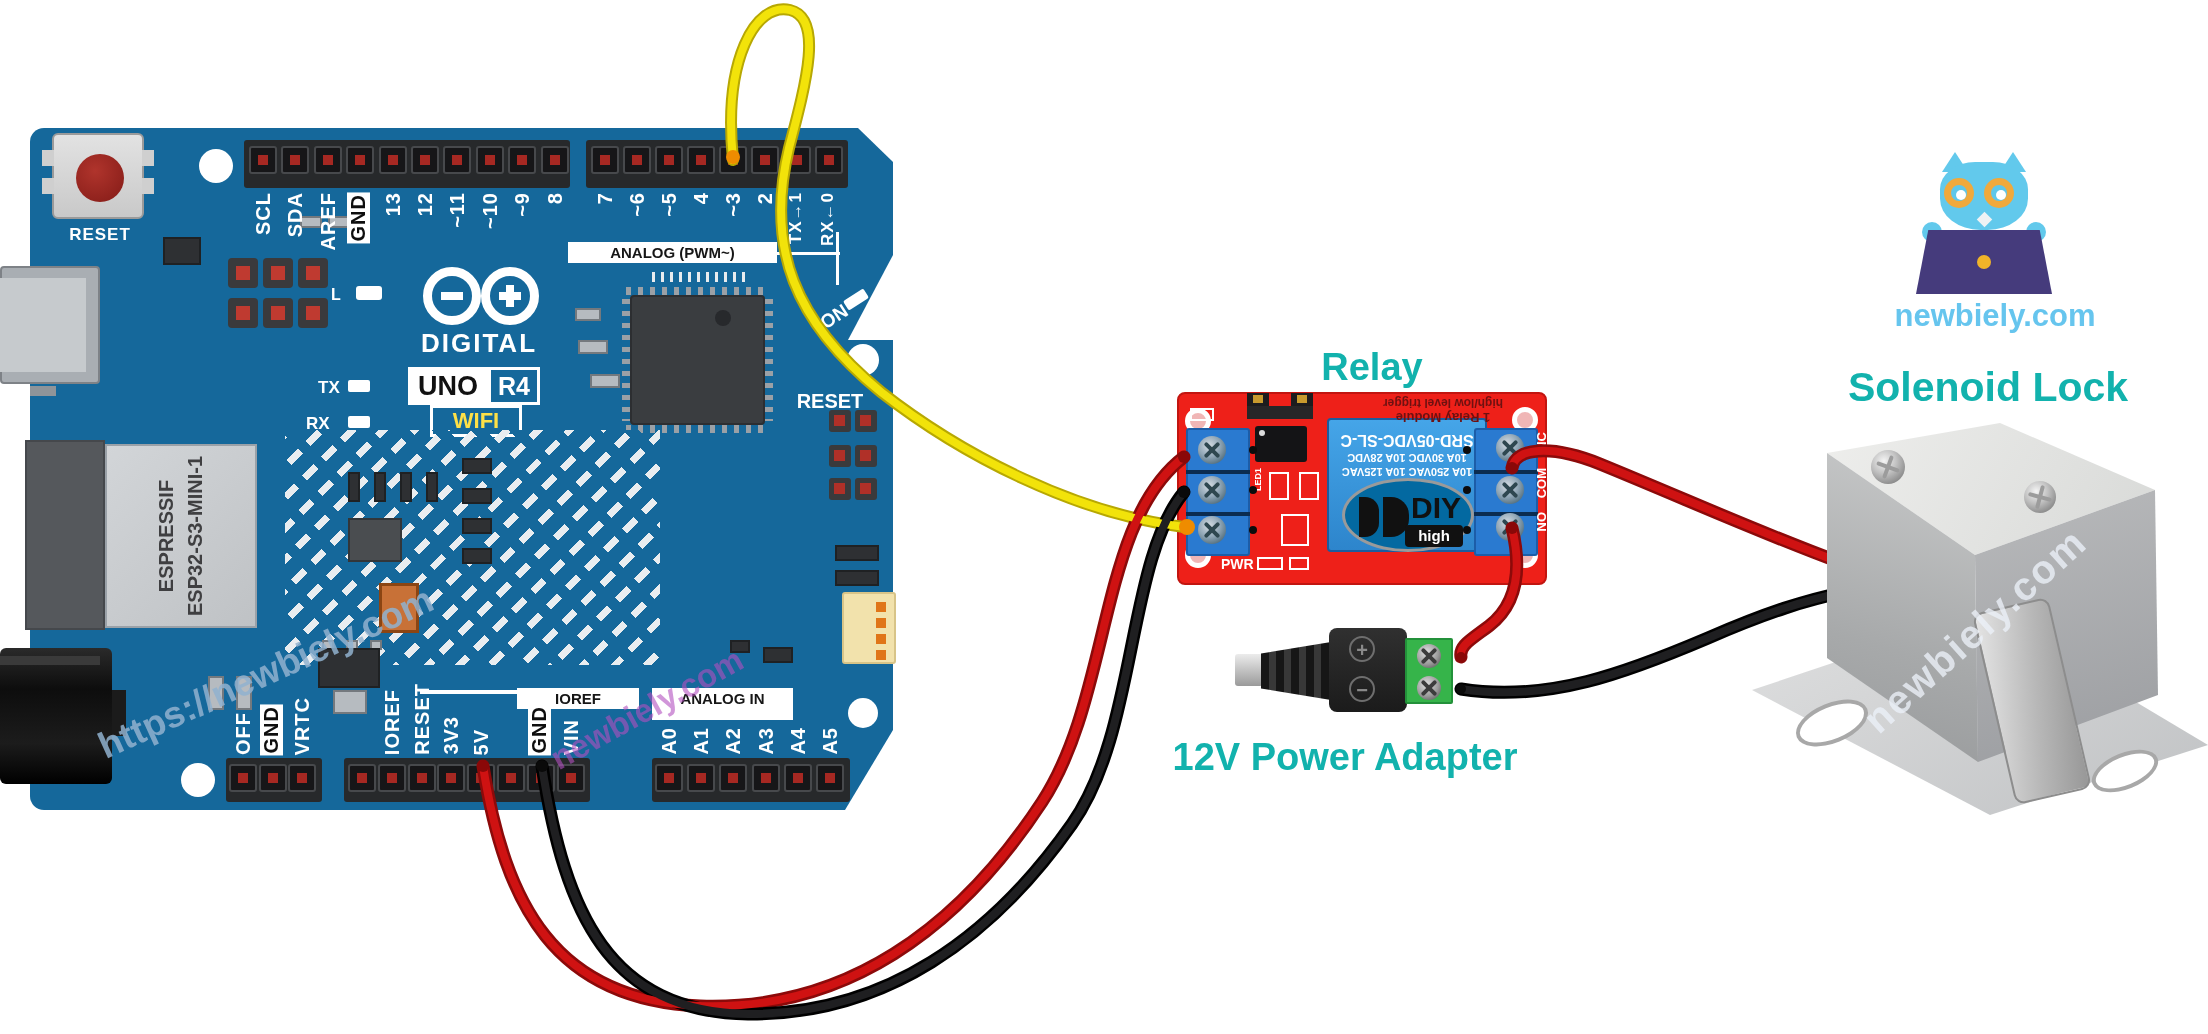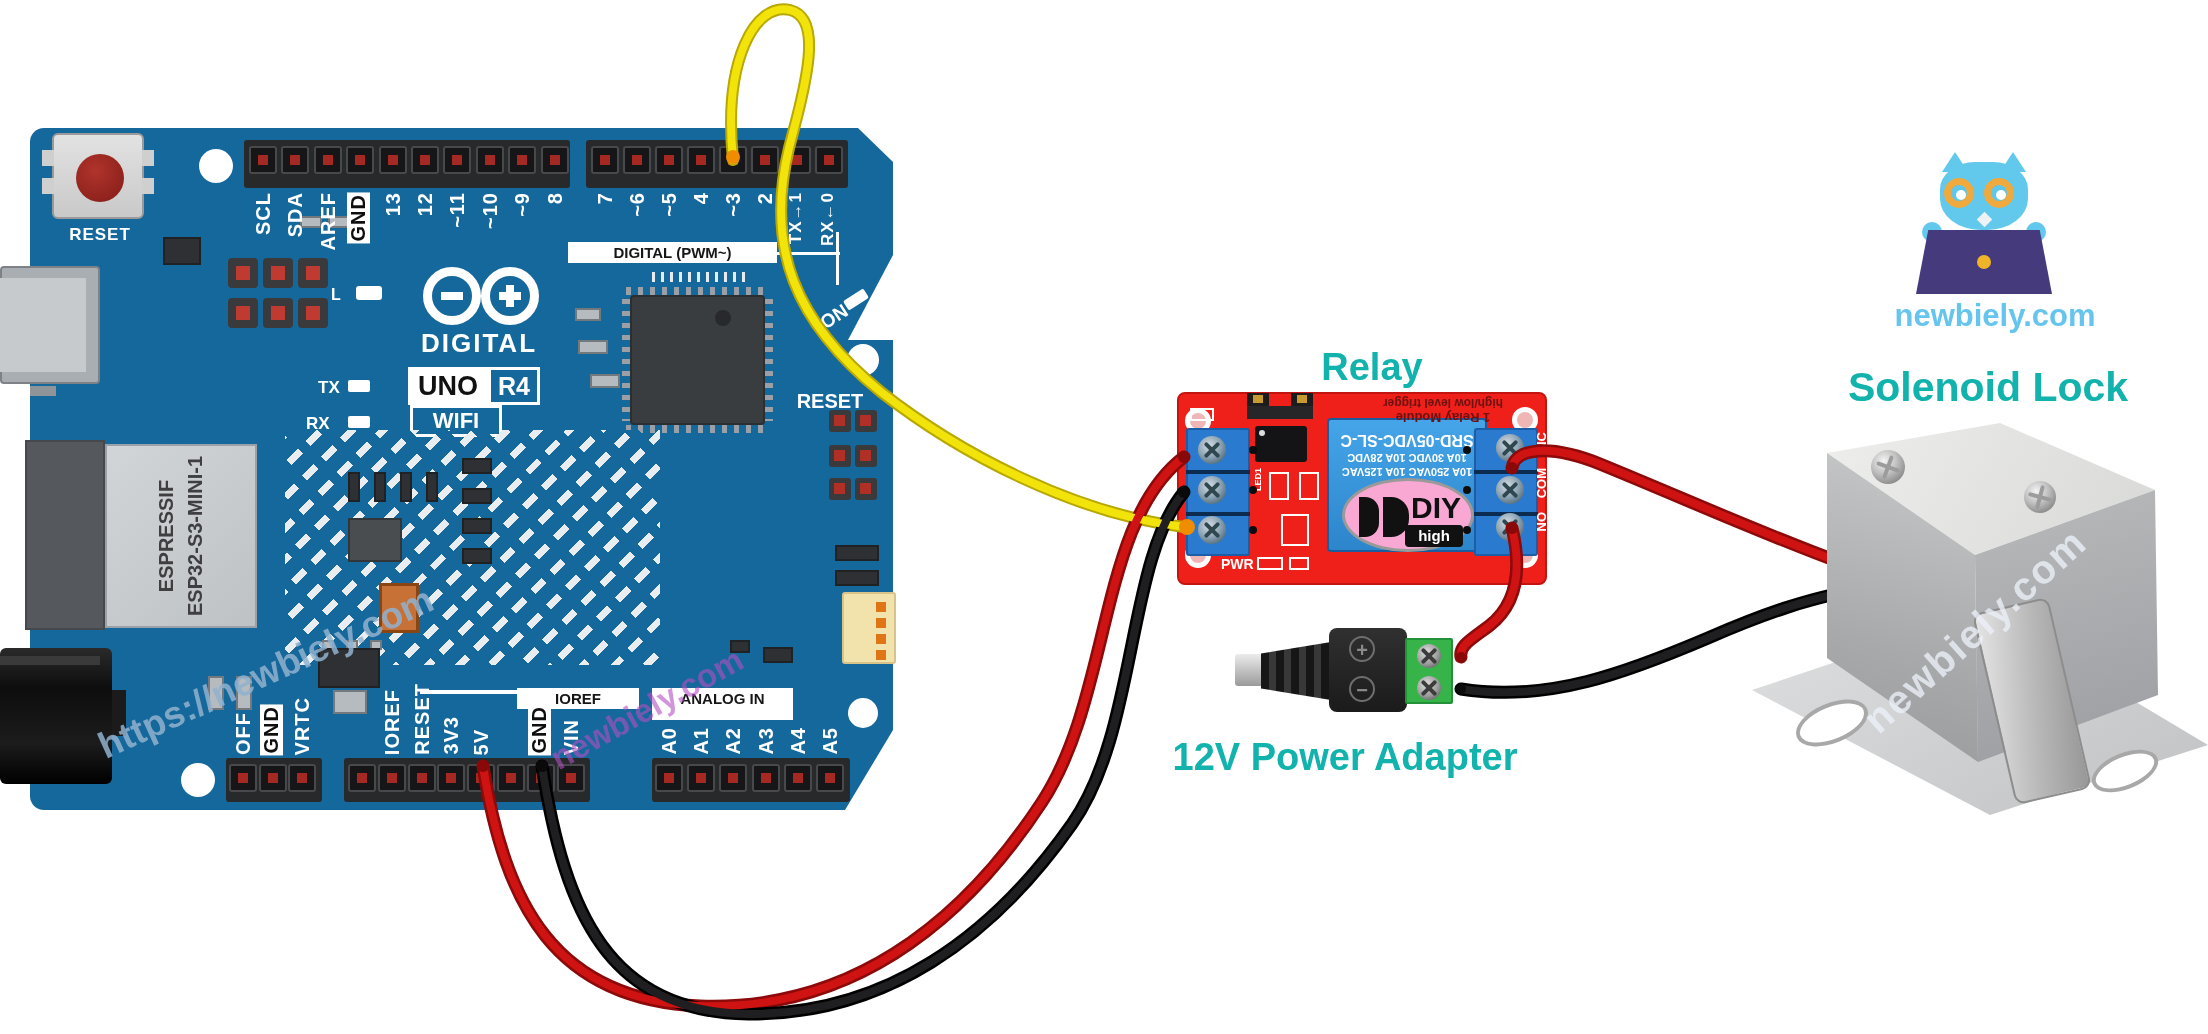--- a/index.html
+++ b/index.html
@@ -69,33 +69,33 @@
     <div class="a" style="left:112px;top:22px;width:12px;height:16px;background:#cfcfcf;"></div>
     <div class="a" style="left:112px;top:50px;width:12px;height:16px;background:#cfcfcf;"></div>
     <div class="a" style="left:46px;top:26px;width:48px;height:48px;border-radius:50%;background:radial-gradient(circle at 40% 35%,#b0342c,#8e211c 75%);"></div>
     <div class="a wtxt" style="left:28px;top:97px;width:84px;text-align:center;font-size:17px;letter-spacing:1px;">RESET</div>
 
     <div class="a hole" style="left:169px;top:21px;width:34px;height:34px;"></div>
     <div class="a hole" style="left:817px;top:216px;width:32px;height:32px;"></div>
     <div class="a hole" style="left:818px;top:570px;width:30px;height:30px;"></div>
     <div class="a hole" style="left:151px;top:635px;width:34px;height:34px;"></div>
 
-    <div class="a strip" style="left:538px;top:114px;width:209px;height:21px;font-size:15px;line-height:21px;">DIGITAL (PWM~)</div>
+    <div class="a strip" style="left:538px;top:114px;width:209px;height:21px;font-size:15px;line-height:21px;">ANALOG (PWM~)</div>
     <div class="a" style="left:747px;top:124px;width:63px;height:3px;background:#fff;"></div>
     <div class="a" style="left:806px;top:104px;width:3px;height:53px;background:#fff;"></div>
 
     <div class="a" style="left:393px;top:139px;width:58px;height:58px;border:9px solid #fff;border-radius:50%;"></div>
     <div class="a" style="left:451px;top:139px;width:58px;height:58px;border:9px solid #fff;border-radius:50%;"></div>
     <div class="a" style="left:411px;top:164px;width:22px;height:8px;background:#fff;"></div>
     <div class="a" style="left:469px;top:164px;width:22px;height:8px;background:#fff;"></div>
     <div class="a" style="left:476px;top:157px;width:8px;height:22px;background:#fff;"></div>
     <div class="a wtxt" style="left:378px;top:200px;width:142px;text-align:center;font-size:26px;letter-spacing:2px;">DIGITAL</div>
     <div class="a" style="left:378px;top:239px;width:80px;height:38px;background:#fff;color:#111;font-weight:bold;font-size:27px;text-align:center;line-height:38px;">UNO</div>
     <div class="a" style="left:458px;top:239px;width:52px;height:38px;background:var(--board,#15689b);border:3px solid #fff;color:#fff;font-weight:bold;font-size:25px;text-align:center;line-height:32px;">R4</div>
-    <div class="a" style="left:380px;top:277px;width:92px;height:32px;background:var(--board,#15689b);border:3px solid #fff;color:#ffffff;font-weight:bold;font-size:22px;text-align:center;line-height:26px;">WIFI</div>
+    <div class="a" style="left:400px;top:277px;width:92px;height:32px;background:var(--board,#15689b);border:3px solid #fff;color:#fde047;font-weight:bold;font-size:22px;text-align:center;line-height:26px;">WIFI</div>
 
     <div class="a wtxt" style="left:288px;top:250px;font-size:17px;">TX</div>
     <div class="a wtxt" style="left:276px;top:286px;font-size:17px;">RX</div>
     <div class="a" style="left:318px;top:252px;width:22px;height:12px;background:#fff;border-radius:2px;"></div>
     <div class="a" style="left:318px;top:288px;width:22px;height:12px;background:#fff;border-radius:2px;"></div>
     <div class="a wtxt" style="left:301px;top:158px;font-size:16px;">L</div>
     <div class="a" style="left:326px;top:158px;width:26px;height:14px;background:#fff;border-radius:3px;"></div>
 
     <div class="a" style="left:596px;top:159px;width:143px;height:8px;background:repeating-linear-gradient(90deg,#9aa0a6 0 5px,transparent 5px 12px);"></div>
     <div class="a" style="left:596px;top:297px;width:143px;height:8px;background:repeating-linear-gradient(90deg,#9aa0a6 0 5px,transparent 5px 12px);"></div>
@@ -275,21 +275,21 @@
     <div class="a" style="left:72px;top:54px;width:8px;height:8px;background:#0c0c0c;border-radius:50%;"></div>
     <div class="a" style="left:72px;top:94px;width:8px;height:8px;background:#0c0c0c;border-radius:50%;"></div>
     <div class="a" style="left:72px;top:134px;width:8px;height:8px;background:#0c0c0c;border-radius:50%;"></div>
 
     <div class="a" style="left:150px;top:26px;width:160px;height:134px;background:linear-gradient(180deg,#45a5e8,#2d85cc);border:2px solid #1a5c9e;border-radius:4px;"></div>
     <div class="a" style="left:152px;top:28px;width:156px;height:58px;transform:rotate(180deg);text-align:center;color:#fff;font-weight:bold;line-height:1.25;">
       <div style="font-size:11px;">10A 250VAC 10A 125VAC</div>
       <div style="font-size:11px;">10A 30VDC 10A 28VDC</div>
       <div style="font-size:16px;">SRD-05VDC-SL-C</div>
     </div>
-    <div class="a" style="left:165px;top:86px;width:132px;height:74px;background:#f9a8d4;border:3px solid #9a9a9a;border-radius:50%;">
+    <div class="a" style="left:165px;top:86px;width:132px;height:74px;background:#0369a1;border:3px solid #9a9a9a;border-radius:50%;">
       <div class="a" style="left:14px;top:16px;width:20px;height:40px;background:#111;border-radius:0 14px 14px 0;"></div>
       <div class="a" style="left:38px;top:16px;width:26px;height:40px;background:#111;border-radius:0 18px 18px 0;"></div>
       <div class="a" style="left:66px;top:10px;font-size:30px;font-weight:bold;color:#111;">DIY</div>
       <div class="a" style="left:60px;top:44px;width:58px;height:22px;background:#111;border-radius:4px;color:#fff;font-weight:bold;font-size:15px;text-align:center;line-height:22px;">high</div>
     </div>
 
     <div class="a" style="left:297px;top:36px;width:64px;height:128px;background:#2a7ad0;border:2px solid #1c5da8;border-radius:3px;"></div>
     <div class="a" style="left:297px;top:78px;width:64px;height:4px;background:#0b2c50;"></div>
     <div class="a" style="left:297px;top:120px;width:64px;height:4px;background:#0b2c50;"></div>
     <div class="a" style="left:286px;top:54px;width:8px;height:8px;background:#0c0c0c;border-radius:50%;"></div>

